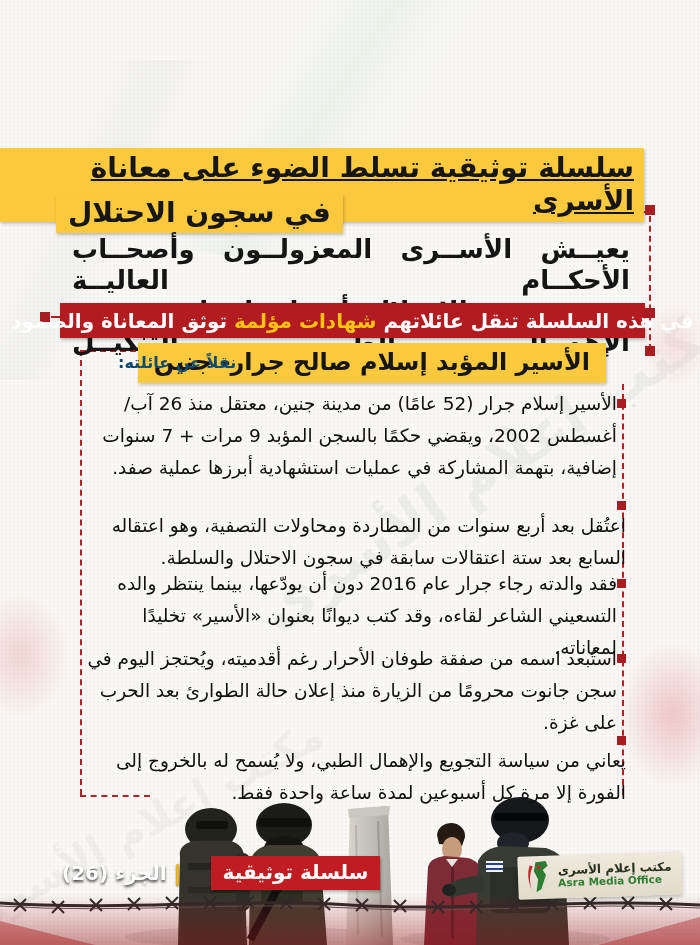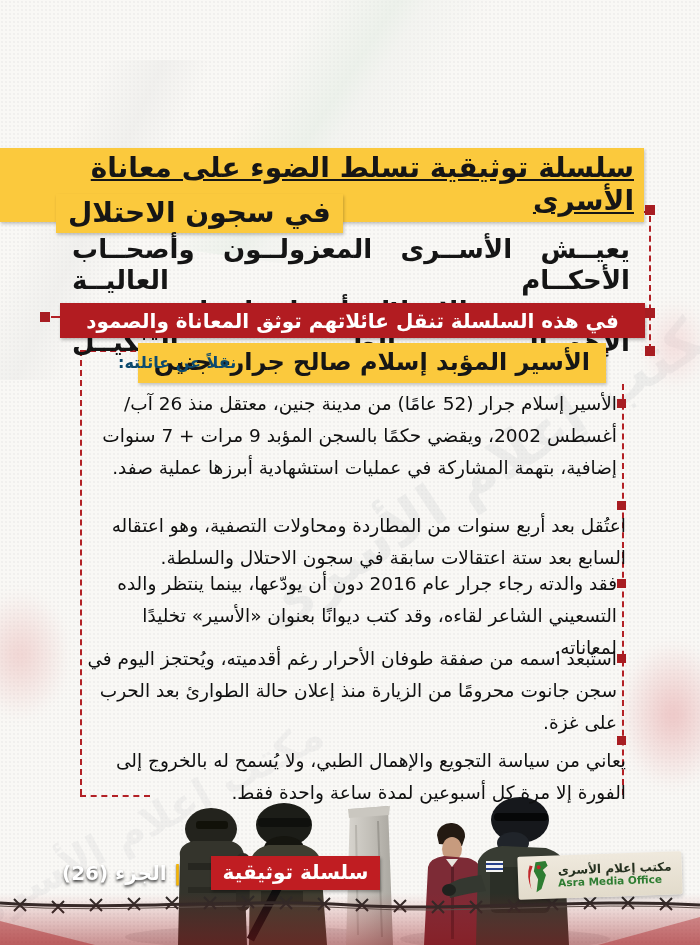--- a/index.html
+++ b/index.html
@@ -102,20 +102,21 @@
 
   <div class="intro">
     <div>يعيــش الأســرى المعزولــون وأصحــاب الأحكــام العاليــة</div>
     <div>في سجون الاحتلال أوضاعــا قاسيــة من الإهمــال الطبي والتنكيــل</div>
   </div>
 
   <div class="sq" style="left:40px;top:312px;"></div>
   <div class="hdash" style="top:316px;left:51px;width:9px;"></div>
   <div class="banner">
     <span>في هذه السلسلة تنقل عائلاتهم</span>
+    <span class="yellow">شهادات مؤلمة</span>
     <span>توثق المعاناة والصمود</span>
   </div>
   <div class="sq" style="left:645px;top:308px;"></div>
 
   <div class="hdash" style="top:350px;left:80px;width:528px;"></div>
   <div class="vdash" style="left:80px;top:350px;height:445px;"></div>
   <div class="vdash" style="left:622px;top:384px;height:411px;"></div>
   <div class="hdash" style="top:795px;left:80px;width:70px;z-index:2;"></div>
   <div class="sq" style="left:645px;top:346px;"></div>
 

